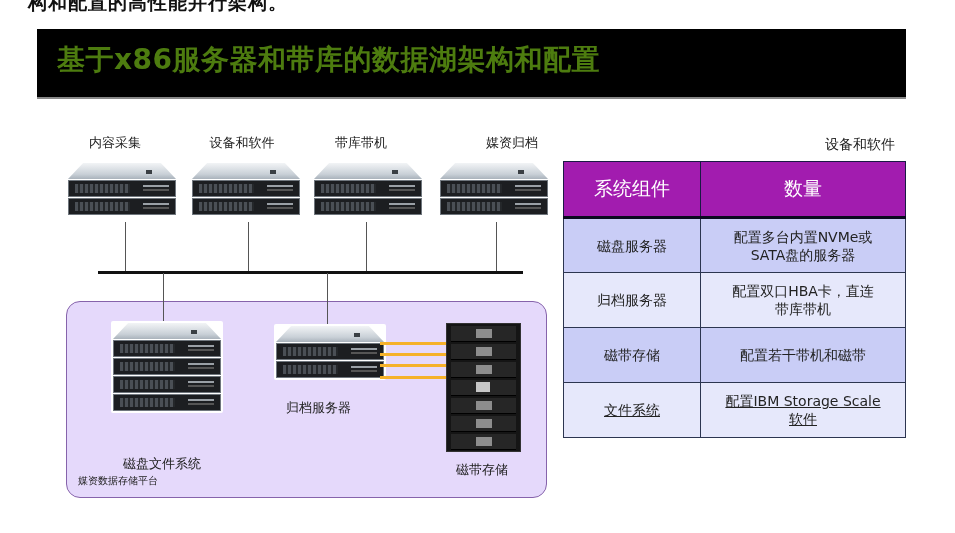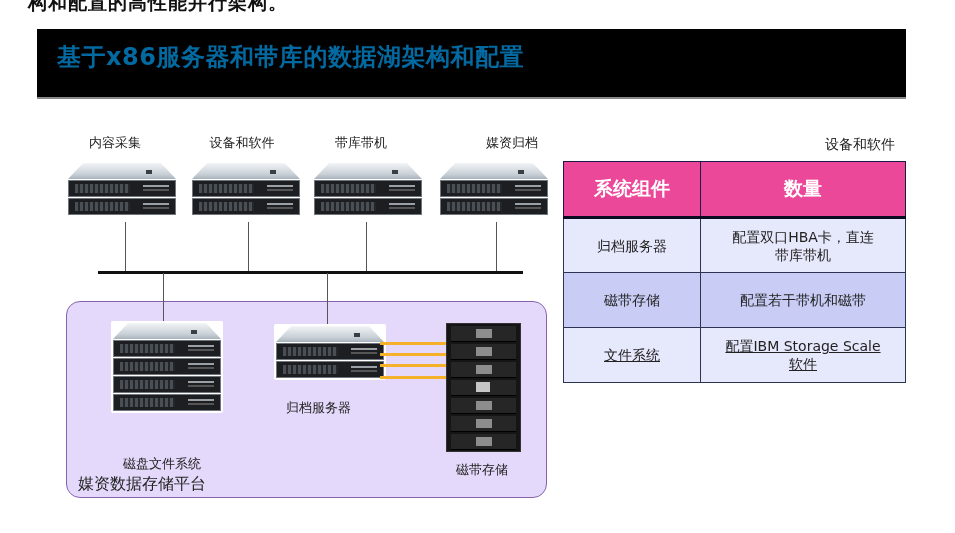--- a/index.html
+++ b/index.html
@@ -12,21 +12,21 @@
   .abs { position:absolute; }
   .top-clip {
     left:28px; top:-10px; font-size:19px; font-weight:bold; color:#111;
     white-space:nowrap; letter-spacing:1px;
   }
   .title-bar {
     left:37px; top:29px; width:869px; height:68px; background:#000;
     border-bottom:2px solid #888;
   }
   .title-text {
-    left:20px; top:12px; color:#0369a1; font-size:24px; font-weight:bold;
+    left:20px; top:12px; color:#4d7c0f; font-size:28px; font-weight:bold;
     white-space:nowrap; letter-spacing:0.5px;
   }
   .label { font-size:13px; color:#222; white-space:nowrap; }
   .label-c { transform:translateX(-50%); }
 
   
   .server {
     width:108px; border-radius:2px;
   }
   .server .top {
@@ -75,21 +75,21 @@
   }
   .tape .slot.panel::before{ background:#c7c7c7; width:14px; height:10px; top:2px; }
 
   
   .caption { font-size:14px; color:#222; white-space:nowrap; }
   table.spec {
     position:absolute; left:563px; top:161px; width:343px;
     border-collapse:collapse; font-size:14px; color:#222;
   }
   table.spec th {
-    background:#ec4899; color:#fff; font-size:19px; font-weight:bold;
+    background:#a21caf; color:#fff; font-size:19px; font-weight:normal;
     height:52px; border:1px solid #1a1a44; border-bottom:3px solid #0a0a20;
   }
   table.spec td {
     border:1px solid #2c3550; text-align:center; vertical-align:middle;
     line-height:18px; padding:0 6px;
   }
   table.spec tr.odd td { background:#c9cdf6; }
   table.spec tr.even td { background:#e6e8fb; }
   table.spec td.c1 { width:124px; }
 </style>
@@ -167,33 +167,40 @@
     <div class="slot" style="top:2px;"></div>
     <div class="slot" style="top:20px;"></div>
     <div class="slot" style="top:38px;"></div>
     <div class="slot panel" style="top:56px;"></div>
     <div class="slot" style="top:74px;"></div>
     <div class="slot" style="top:92px;"></div>
     <div class="slot" style="top:110px;"></div>
   </div>
   <div class="abs label" style="left:456px;top:461px;">磁带存储</div>
 
-  <div class="abs label" style="left:78px;top:474px;font-size:16px;">媒资数据存储平台</div>
+  <div class="abs label" style="left:78px;top:474px;font-size:10px;">媒资数据存储平台</div>
 </div>
 
 <div class="abs caption" style="right:60px;top:136px;">设备和软件</div>
 
 <table class="spec">
   <thead>
     <tr>
       <th>系统组件</th>
       <th>数量</th>
     </tr>
   </thead>
   <tbody>
+    <tr class="odd" style="height:55px;">
+      <td class="c1">磁盘服务器</td>
+      <td>
+        <div>配置多台内置NVMe或</div>
+        <div>SATA盘的服务器</div>
+      </td>
+    </tr>
     <tr class="even" style="height:55px;">
       <td class="c1">归档服务器</td>
       <td>
         <div>配置双口HBA卡，直连</div>
         <div>带库带机</div>
       </td>
     </tr>
     <tr class="odd" style="height:55px;">
       <td class="c1">磁带存储</td>
       <td>

